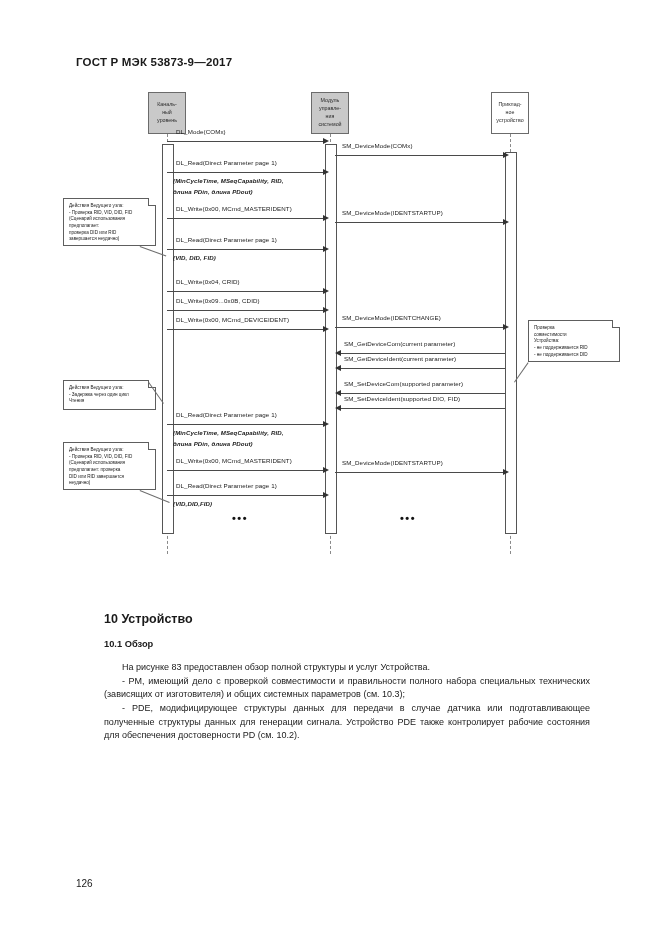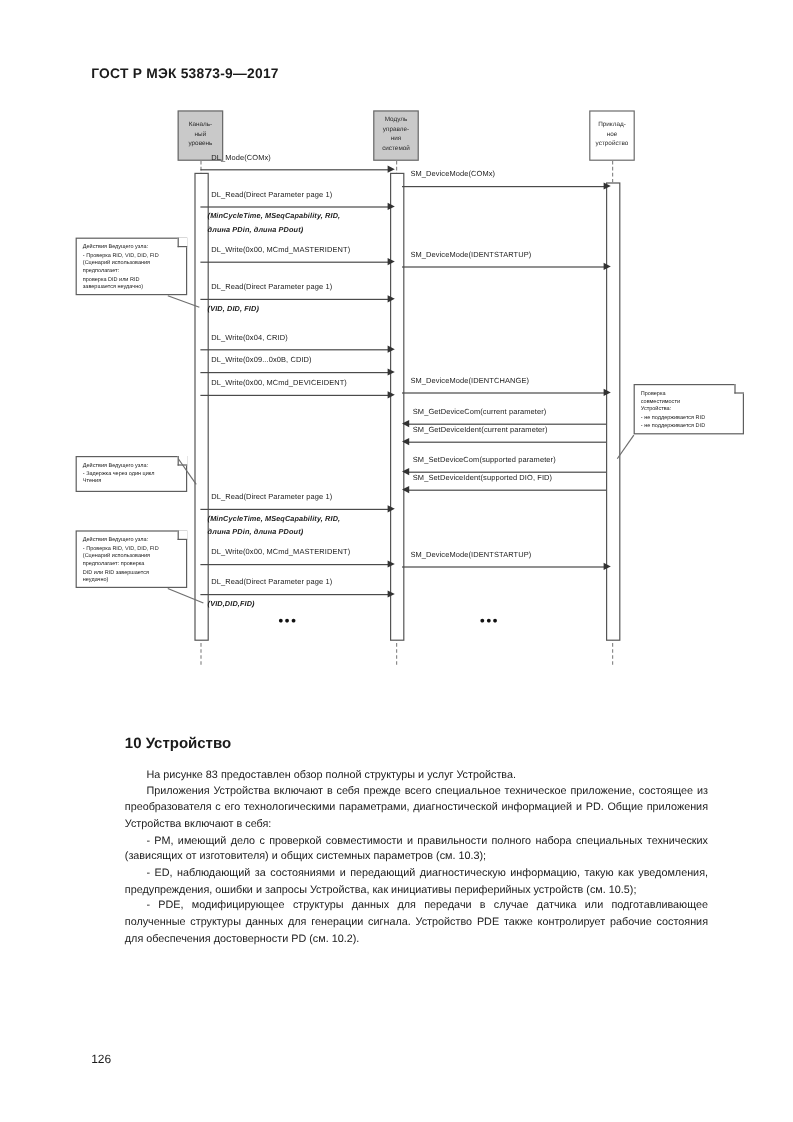--- a/index.html
+++ b/index.html
@@ -323,21 +323,20 @@
   <div class="ellipsis" style="left:232px; top:430px;">•••</div>
   <div class="ellipsis" style="left:400px; top:430px;">•••</div>
 
 </div>
 
 <div id="caption">
 </div>
 
 <div id="content">
   <h2 class="sec">10 Устройство</h2>
+  <h3 class="subsec">10.1 Обзор</h3>
 
   <p class="para">На рисунке 83 предоставлен обзор полной структуры и услуг Устройства.</p>
-  <p class="para">Приложения Устройства включают в себя прежде всего специальное техническое приложение, состоящее из преобразователя с его технологическими параметрами, диагностической информацией и PD. Общие приложения Устройства включают в себя:</p>
   <p class="para dash">- PM, имеющий дело с проверкой совместимости и правильности полного набора специальных технических (зависящих от изготовителя) и общих системных параметров (см. 10.3);</p>
-  <p class="para dash">- ED, наблюдающий за состояниями и передающий диагностическую информацию, такую как уведомления, предупреждения, ошибки и запросы Устройства, как инициативы периферийных устройств (см. 10.5);</p>
   <p class="para dash">- PDE, модифицирующее структуры данных для передачи в случае датчика или подготавливающее полученные структуры данных для генерации сигнала. Устройство PDE также контролирует рабочие состояния для обеспечения достоверности PD (см. 10.2).</p>
 </div>
 
 <div id="page-number">126</div>
 
 </body></html>

